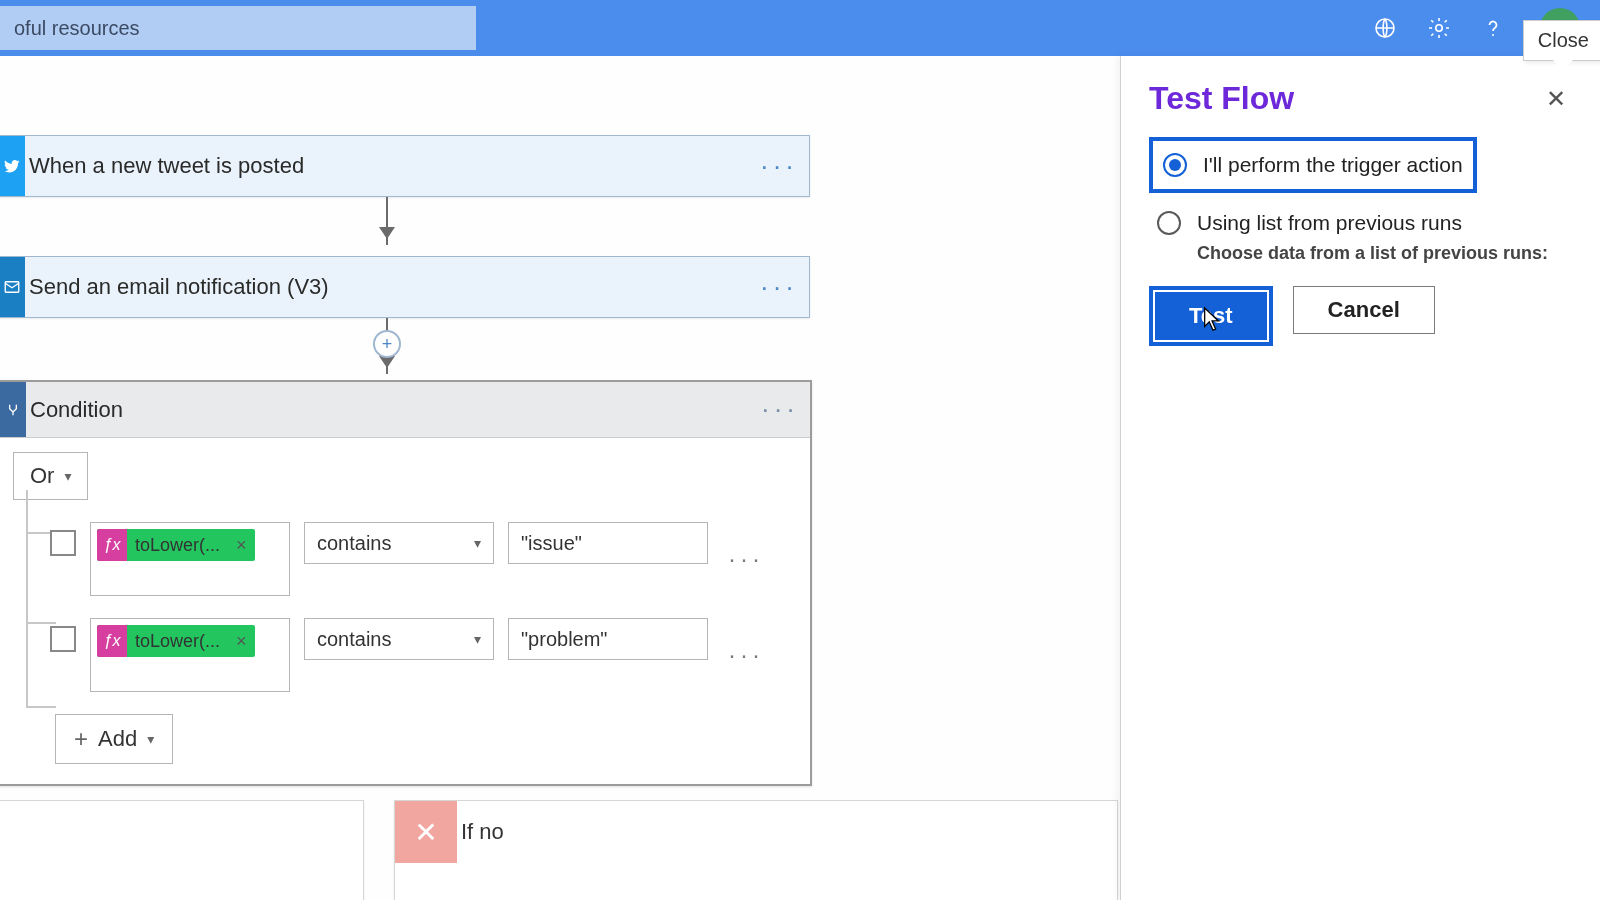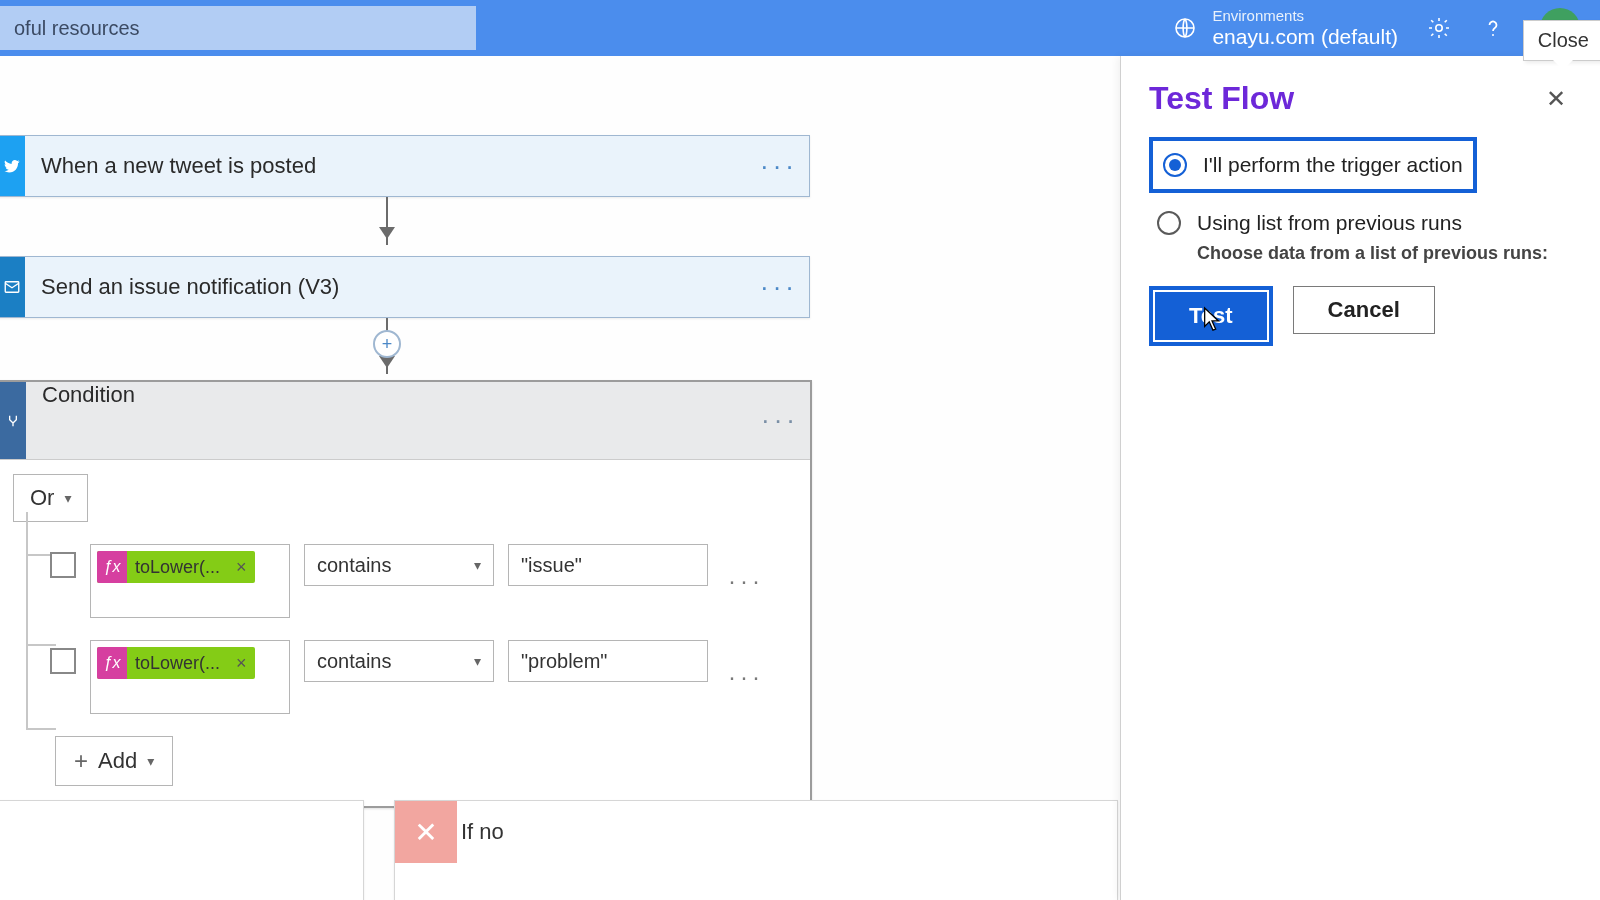--- a/index.html
+++ b/index.html
@@ -81,21 +81,21 @@
     width: 26px;
     align-self: stretch;
     background: #1da1f2;
     display:flex; align-items:center; justify-content:center;
     color:#fff;
   }
   .card-title {
     flex: 1;
     font-size: 22px;
     color: #2a2a2a;
-    padding: 0 16px;
+    padding: 0 4px;
   }
   .card-menu {
     width: 60px; height: 100%;
     display:flex; align-items:center; justify-content:center;
     color: #4b88c7; font-size: 26px; letter-spacing: 4px;
     cursor:pointer;
   }
 
   
   .arrow {
@@ -122,23 +122,23 @@
   }
 
   
   .cond-card {
     position: absolute;
     border: 2px solid #9c9c9c;
     background: #fff;
     box-shadow: 0 1px 2px rgba(0,0,0,0.12);
   }
   .cond-header {
-    height: 78px;
+    height: 56px;
     background: #e9eaeb;
-    display:flex; 
+    display:flex; align-items:center;
     border-bottom:1px solid #ccc;
   }
   .cond-icon {
     width:26px; align-self:stretch; background:#3b6aa0;
     display:flex; align-items:center; justify-content:center; color:#fff;
   }
   .cond-body { padding: 14px 8px 20px 8px; position: relative; }
 
   .or-box {
     display:inline-flex; align-items:center; gap:10px;
@@ -160,21 +160,21 @@
   }
   .token-box {
     width: 200px;
     min-height: 74px;
     border:1px solid #b5b5b5;
     padding:6px;
     display:flex; align-items:flex-start;
   }
   .fx-token {
     display:inline-flex; align-items:center;
-    background:#84cc16;
+    background:#22c55e;
     border-radius:2px;
     height:32px;
     max-width: 170px;
     overflow:hidden;
   }
   .fx-badge {
     width:30px; height:32px; background:#d63fa0; color:#fff;
     display:flex; align-items:center; justify-content:center;
     font-style: italic; font-size:16px;
   }
@@ -279,24 +279,20 @@
 <div class="header">
   <input class="search-box" value="oful resources" style="">
   <div class="header-right">
     <div class="env-block">
       <span class="hdr-icon">
         <svg width="24" height="24" viewBox="0 0 24 24" fill="none" stroke="currentColor" stroke-width="1.6">
             <circle cx="12" cy="12" r="9"></circle>
             <path d="M3 12h18M12 3c2.5 3 2.5 15 0 18M12 3c-2.5 3-2.5 15 0 18"></path>
           </svg>
       </span>
-      <div class="env-text">
-        <div class="env-label">Environments</div>
-        <div class="env-name">enayu.com (default)</div>
-      </div>
     </div>
     <span class="hdr-icon">
       <svg width="24" height="24" viewBox="0 0 24 24" fill="none" stroke="currentColor" stroke-width="1.6">
           <circle cx="12" cy="12" r="3.2"></circle>
           <path d="M12 2v3M12 19v3M4.2 4.2l2.1 2.1M17.7 17.7l2.1 2.1M2 12h3M19 12h3M4.2 19.8l2.1-2.1M17.7 6.3l2.1-2.1"></path>
         </svg>
     </span>
     <span class="hdr-icon">
       <svg width="24" height="24" viewBox="0 0 24 24" fill="none" stroke="currentColor" stroke-width="1.8">
           <path d="M8.5 9a3.5 3.5 0 1 1 5.3 3c-1.2.8-1.8 1.4-1.8 3"></path>
@@ -322,21 +318,21 @@
 
   <div class="arrow" style="left:386px; top:141px; height:48px;"></div>
 
   <div class="card" style="left:-2px; top:200px; width:812px; height:62px;">
     <div class="card-icon" style="background:#1b7fc4;">
       <svg width="18" height="18" viewBox="0 0 24 24" fill="none" stroke="currentColor" stroke-width="1.8">
           <rect x="3" y="5" width="18" height="14" rx="1"></rect>
           <path d="M3 7l9 6 9-6"></path>
         </svg>
     </div>
-    <div class="card-title">Send an issue notification (V3)</div>
+    <div class="card-title">Send an email notification (V3)</div>
     <div class="card-menu">···</div>
   </div>
 
   <div class="arrow" style="left:386px; top:262px; height:56px;"></div>
   <div class="plus-circle" style="left:373px; top:274px;">+</div>
 
   <div class="cond-card" style="left:-2px; top:324px; width:814px;">
     <div class="cond-header">
       <div class="cond-icon">
         <svg width="16" height="16" viewBox="0 0 24 24" fill="none" stroke="currentColor" stroke-width="2">

